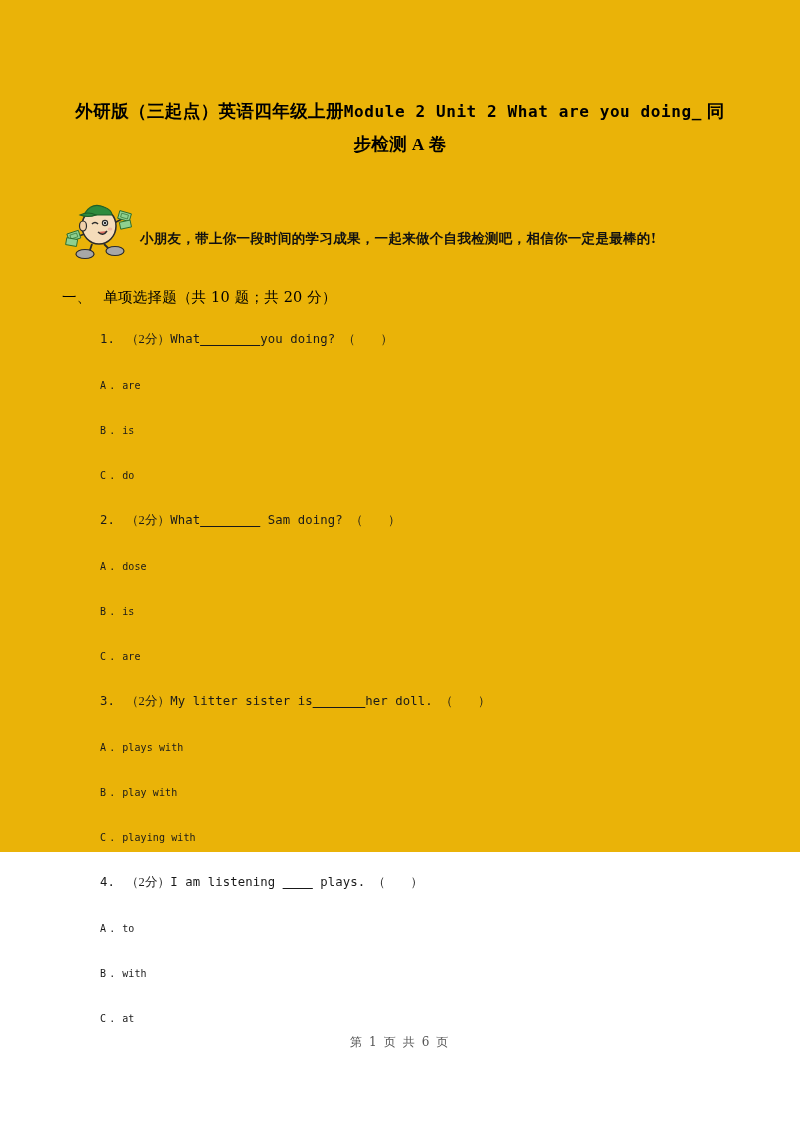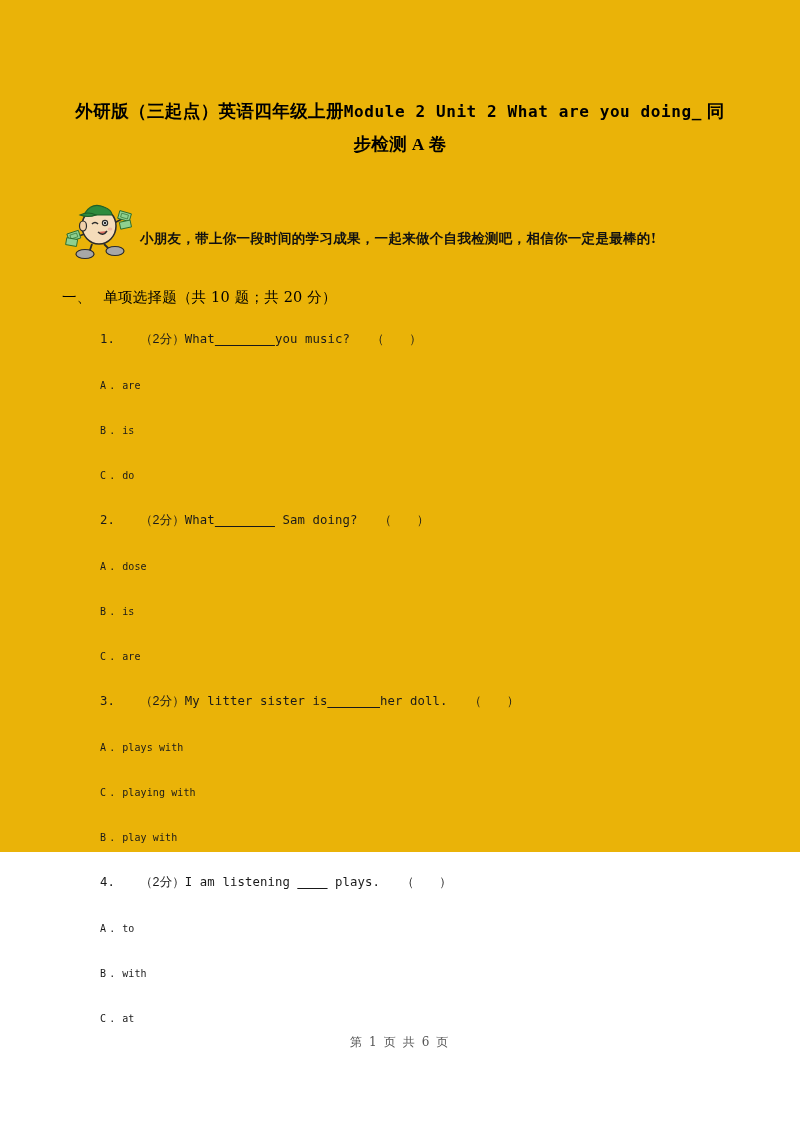--- a/index.html
+++ b/index.html
@@ -105,23 +105,22 @@
     color: #1a1a1a;
     white-space: nowrap;
     letter-spacing: 0.1px;
     height: 46px;
   }
   .q-stem .q-idx {
     display: inline-block;
     min-width: 26px;
   }
   .q-stem .cjk {
-    font-family: Liberation Sans, sans-serif;
+    font-family: Liberation Serif, serif;
     font-size: 12.5px;
-    margin-left: 14px;
   }
   .q-blank {
     text-decoration: underline;
     text-decoration-thickness: 1px;
     text-underline-offset: 2px;
   }
   .q-option {
     font-family: "DejaVu Sans Mono", "Liberation Mono", monospace;
     font-size: 10px;
     line-height: 15px;
@@ -204,21 +203,21 @@
   </div>
 
   <div class="section-header">
     <span class="sec-num">一、</span><span>单项选择题（共 10 题；共 20 分）</span>
   </div>
 
   <div class="questions">
 
     <div class="question-block">
       <div class="q-stem">
-        <span class="q-idx">1.</span><span class="cjk">（2分）</span><span>What</span><span class="q-blank">________</span><span>you music?</span> <span class="cjk">（　　）</span>
+        <span class="q-idx">1.</span><span class="cjk">（2分）</span><span>What</span><span class="q-blank">________</span><span>you doing?</span> <span class="cjk">（　　）</span>
       </div>
       <div class="q-option">
         <span class="opt-key">A</span><span class="opt-dot">.</span><span>are</span>
       </div>
       <div class="q-option">
         <span class="opt-key">B</span><span class="opt-dot">.</span><span>is</span>
       </div>
       <div class="q-option">
         <span class="opt-key">C</span><span class="opt-dot">.</span><span>do</span>
       </div>
@@ -240,25 +239,25 @@
     </div>
 
     <div class="question-block">
       <div class="q-stem">
         <span class="q-idx">3.</span><span class="cjk">（2分）</span><span>My litter sister is</span><span class="q-blank">_______</span><span>her doll.</span> <span class="cjk">（　　）</span>
       </div>
       <div class="q-option">
         <span class="opt-key">A</span><span class="opt-dot">.</span><span>plays with</span>
       </div>
       <div class="q-option">
+        <span class="opt-key">B</span><span class="opt-dot">.</span><span>play with</span>
+      </div>
+      <div class="q-option">
         <span class="opt-key">C</span><span class="opt-dot">.</span><span>playing with</span>
       </div>
-      <div class="q-option">
-        <span class="opt-key">B</span><span class="opt-dot">.</span><span>play with</span>
-      </div>
     </div>
 
     <div class="question-block">
       <div class="q-stem">
         <span class="q-idx">4.</span><span class="cjk">（2分）</span><span>I am listening </span><span class="q-blank">____</span><span> plays.</span> <span class="cjk">（　　）</span>
       </div>
       <div class="q-option">
         <span class="opt-key">A</span><span class="opt-dot">.</span><span>to</span>
       </div>
       <div class="q-option">

